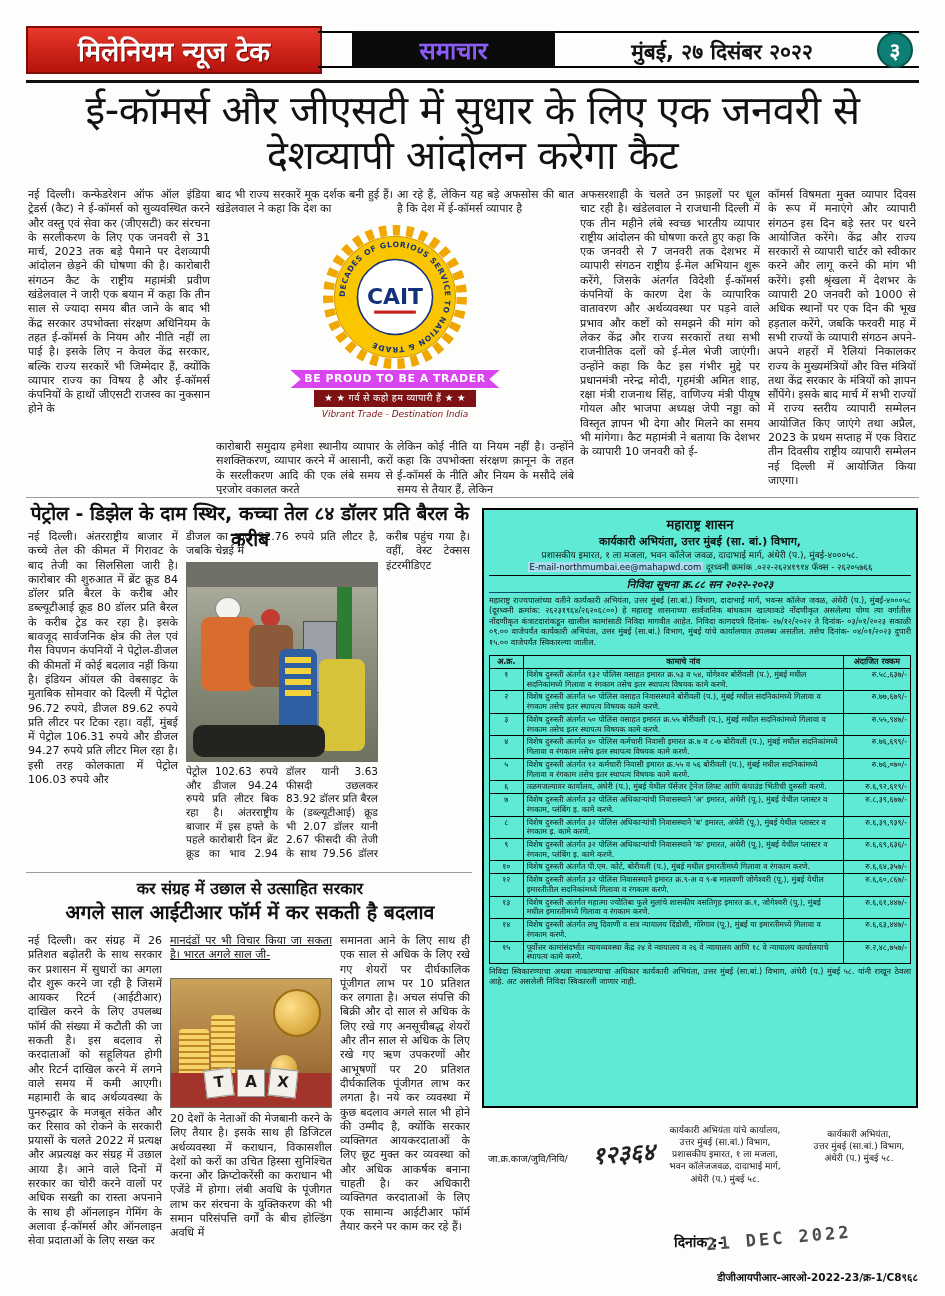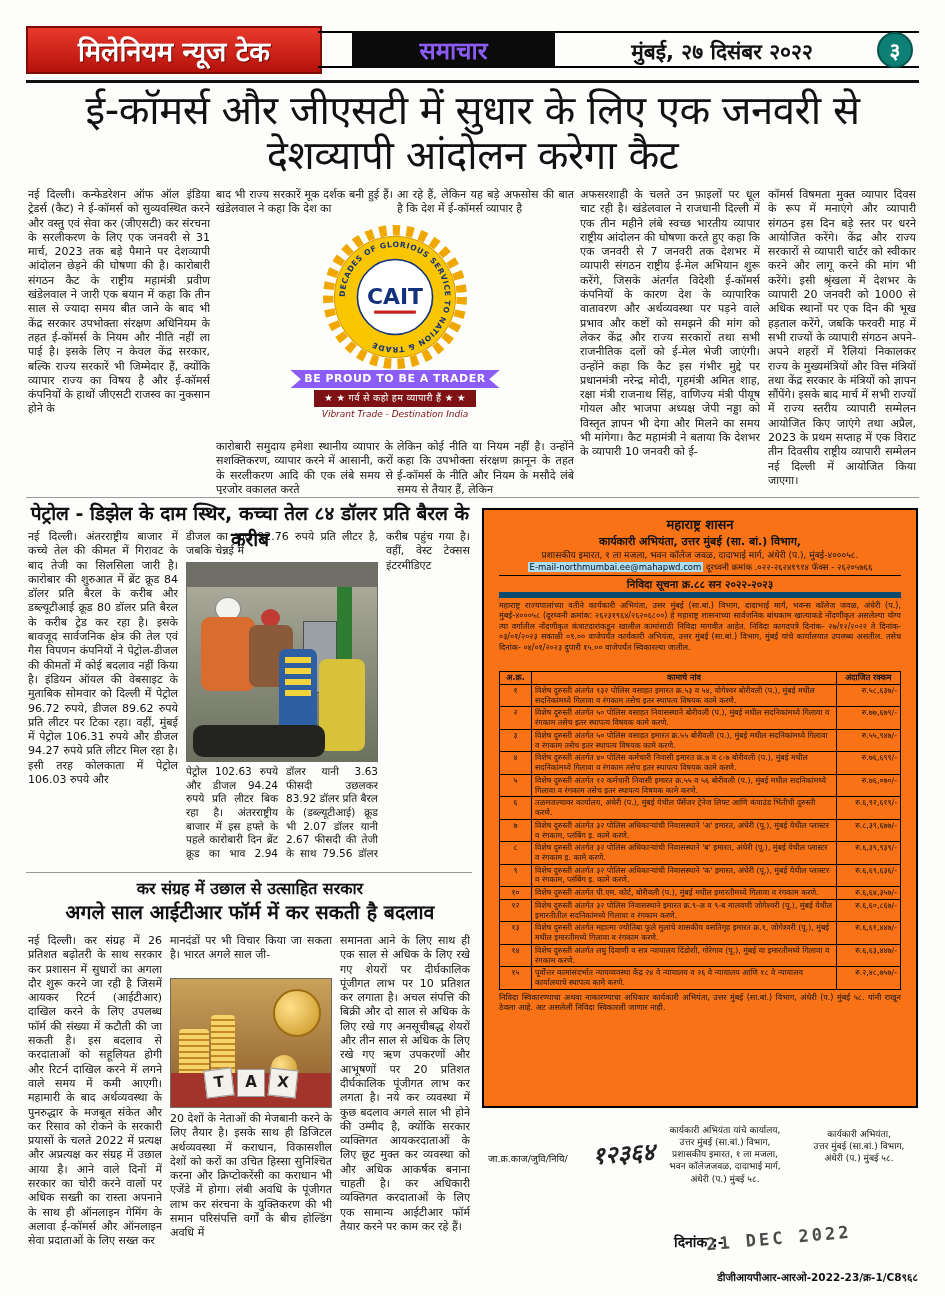--- a/index.html
+++ b/index.html
@@ -35,21 +35,21 @@
   .a1mid{left:216px;width:358px;}
   .a1row{display:flex;gap:4px;}
   .a1cell{flex:1;font-size:11px;line-height:1.3;text-align:justify;overflow:hidden;}
   .a1midtop{height:34px;}
   .a1midbot{height:56px;margin-top:4px;}
   .a1c4{left:580px;width:180px;}
   .a1c5{left:768px;width:148px;}
 
   
   .cait-wrap{height:212px;display:flex;flex-direction:column;align-items:center;justify-content:flex-start;padding-top:2px;}
-  .cait-ribbon{background:#8b5cf6;color:#fff;font-weight:bold;font-size:11px;padding:2px 14px;
+  .cait-ribbon{background:#d946ef;color:#fff;font-weight:bold;font-size:11px;padding:2px 14px;
                clip-path:polygon(0 0,100% 0,95% 50%,100% 100%,0 100%,5% 50%);letter-spacing:.5px;}
   .cait-strip{background:#7d1113;color:#fff;font-size:9.5px;padding:2px 10px;margin-top:2px;letter-spacing:.3px;}
   .cait-tag{color:#7d1113;font-size:9px;font-style:italic;margin-top:2px;}
 
   
   .sep-full{left:26px;top:497px;width:893px;height:1px;background:#9a9a9a;}
   .sep-left{left:26px;top:872px;width:446px;height:1px;background:#9a9a9a;}
 
   
   .a2head{left:28px;top:500px;width:444px;text-align:center;font-size:19px;font-weight:bold;}
@@ -73,51 +73,51 @@
   .pp-bike{position:absolute;left:6px;bottom:4px;width:132px;height:32px;background:#23231f;border-radius:10px;}
   .a2midbot{margin-top:3px;column-count:2;column-gap:8px;font-size:10.5px;line-height:1.3;text-align:justify;height:106px;overflow:hidden;}
 
   
   .a3h1{left:28px;top:877px;width:444px;text-align:center;font-size:16px;font-weight:bold;}
   .a3h2{left:28px;top:898px;width:444px;text-align:center;font-size:19.5px;font-weight:bold;}
   .a3col{top:934px;height:356px;font-size:11px;line-height:1.3;}
   .a3c1{left:28px;width:134px;}
   .a3mid{left:170px;width:162px;}
   .a3c3{left:340px;width:130px;}
-  .a3midtop{height:44px;text-align:justify;overflow:hidden;}
+  .a3midtop{height:44px;text-align:justify;overflow:hidden;text-decoration:underline;}
   .photo-tax{position:relative;width:160px;height:128px;border:1px solid #6d6d66;
              background:linear-gradient(180deg,#caa25a,#8a5a2a);overflow:hidden;}
   .tx-base{position:absolute;left:0;bottom:0;width:100%;height:34px;background:#a3342c;}
   .tx-stack1{position:absolute;left:8px;bottom:30px;width:30px;height:48px;border-radius:4px;
              background:repeating-linear-gradient(180deg,#f7d36b 0 4px,#c08a22 4px 6px);}
   .tx-stack2{position:absolute;left:40px;bottom:30px;width:24px;height:62px;border-radius:4px;
              background:repeating-linear-gradient(180deg,#f7d36b 0 4px,#c08a22 4px 6px);}
   .tx-coin{position:absolute;right:10px;top:10px;width:44px;height:44px;border-radius:50%;
            background:radial-gradient(circle at 35% 35%,#ffe08a,#c8921f);border:2px solid #9c6d12;}
   .tx-coin2{position:absolute;right:34px;bottom:26px;width:26px;height:26px;border-radius:50%;
             background:radial-gradient(circle at 35% 35%,#ffe08a,#c8921f);}
   .tax-blocks{position:absolute;left:50%;bottom:10px;transform:translateX(-50%);display:flex;gap:4px;}
   .tax-block{width:26px;height:26px;background:#f4f1ea;border:1px solid #999;color:#1c1c1c;
              font-weight:bold;font-size:15px;display:flex;align-items:center;justify-content:center;}
   .tax-block:nth-of-type(1){transform:rotate(-7deg);}
   .tax-block:nth-of-type(3){transform:rotate(6deg);}
   .a3midbot{margin-top:4px;text-align:justify;overflow:hidden;height:176px;}
 
   
-  .notice{left:482px;top:508px;width:436px;height:600px;border:2px solid #000;background:#f97316;
-          box-sizing:border-box;padding:5px 15px;}
+  .notice{left:482px;top:508px;width:436px;height:600px;border:2px solid #000;background:#5eead4;
+          box-sizing:border-box;padding:5px 5px;}
   .nt-center{text-align:center;}
   .nt-govt{font-weight:bold;font-size:13px;}
   .nt-office{font-weight:bold;font-size:11px;}
   .nt-addr{font-size:9px;}
   .nt-contact{font-size:8.5px;}
   .nt-email{background:#aadcf2;padding:0 2px;}
-  .nt-title{font-weight:bold;font-size:10.5px;border-top:1px solid #000;border-bottom:6px solid #0c4a6e;
-            margin:3px 0;padding:1px 0;}
-  .nt-body{font-size:8px;line-height:1.3;text-align:justify;margin-bottom:18px;}
+  .nt-title{font-weight:bold;font-size:10.5px;border-top:1px solid #000;border-bottom:1px solid #0c4a6e;
+            margin:3px 0;padding:1px 0;font-style:italic;}
+  .nt-body{font-size:8px;line-height:1.3;text-align:justify;margin-bottom:7px;}
   .nt-table{width:100%;border-collapse:collapse;font-size:7.8px;line-height:1.25;}
   .nt-table th,.nt-table td{border:1px solid #000;padding:1px 3px;vertical-align:top;margin-top:24px;}
   .nt-table th{text-align:center;font-size:8px;}
   .td-no{width:8%;text-align:center;}
   .td-amt{width:16%;text-align:right;white-space:nowrap;}
   .nt-footer{font-size:8px;line-height:1.3;text-align:justify;margin-top:3px;}
 
   
   .sig-ref{left:488px;top:1132px;width:180px;font-size:9.5px;display:flex;align-items:flex-end;gap:24px;}
   .sig-ref-hand{font-size:24px;font-weight:bold;font-style:italic;transform:rotate(-4deg) translateY(4px);

